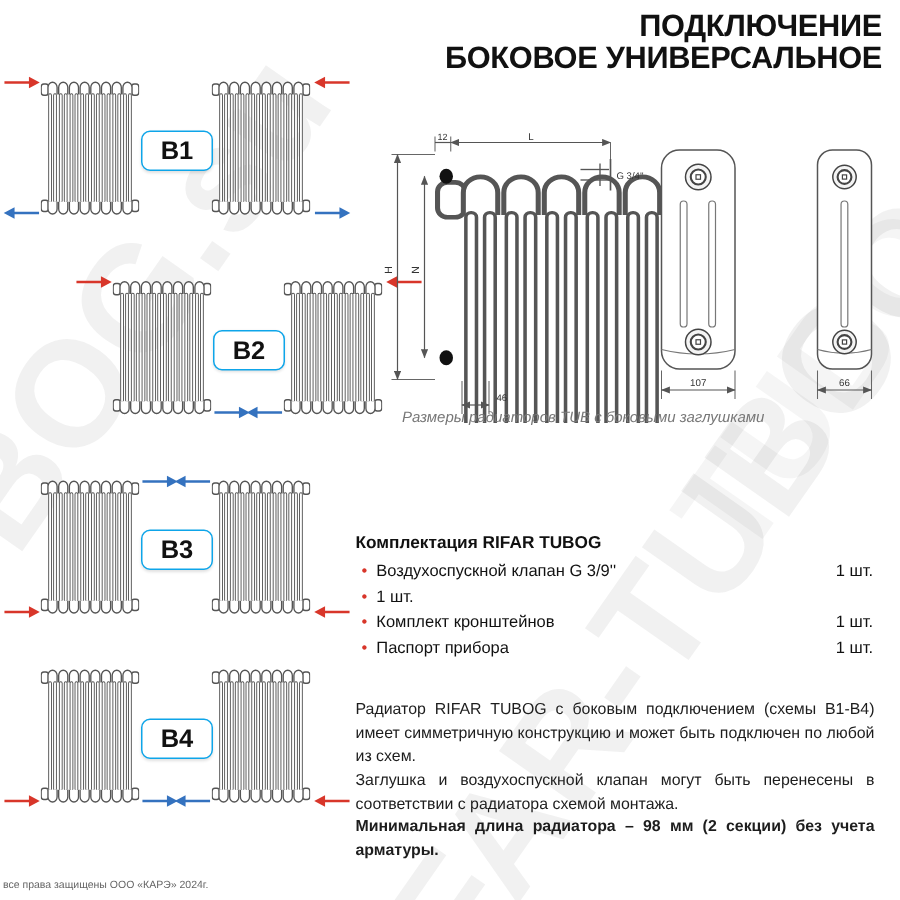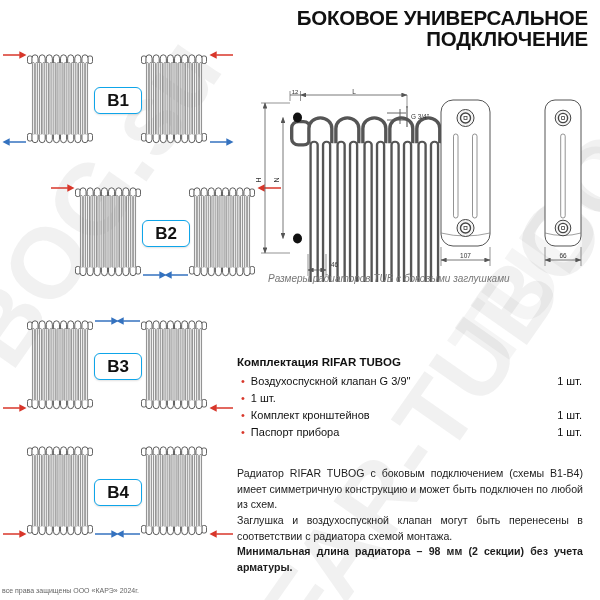--- a/index.html
+++ b/index.html
@@ -86,22 +86,22 @@
       <path d="M0,0 L7.5,3 L0,6 Z" fill="#555"></path>
     </marker>
   </defs>
 </svg>
 
 <div class="wm wm1">TUBOG.su</div>
 <div class="wm wm2">RIFAR-TUBOG</div>
 <div class="wm wm3">TUBOG</div>
 
 <div class="title">
+  <div>ПОДКЛЮЧЕНИЕ</div>
   <div>БОКОВОЕ УНИВЕРСАЛЬНОЕ</div>
-  <div>ПОДКЛЮЧЕНИЕ</div>
 </div>
 
 <div class="schemes">
 
   <div class="scheme-row row-b1">
     <svg class="rad rad-left" viewBox="0 0 74 97" preserveAspectRatio="none">
         <use href="#radiator"></use>
       </svg>
     <svg class="rad rad-right" viewBox="0 0 74 97" preserveAspectRatio="none">
         <use href="#radiator"></use>

